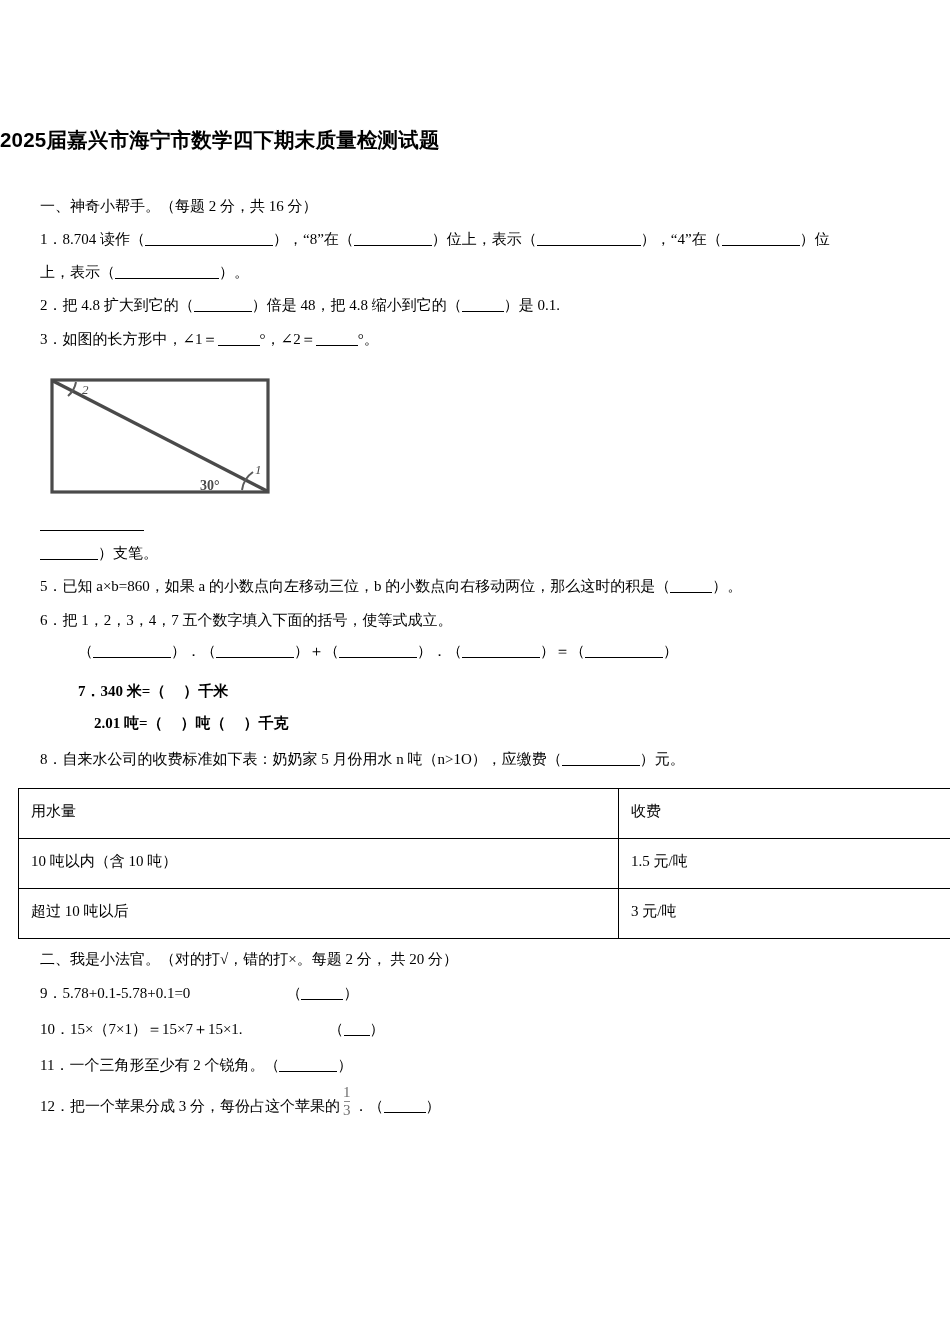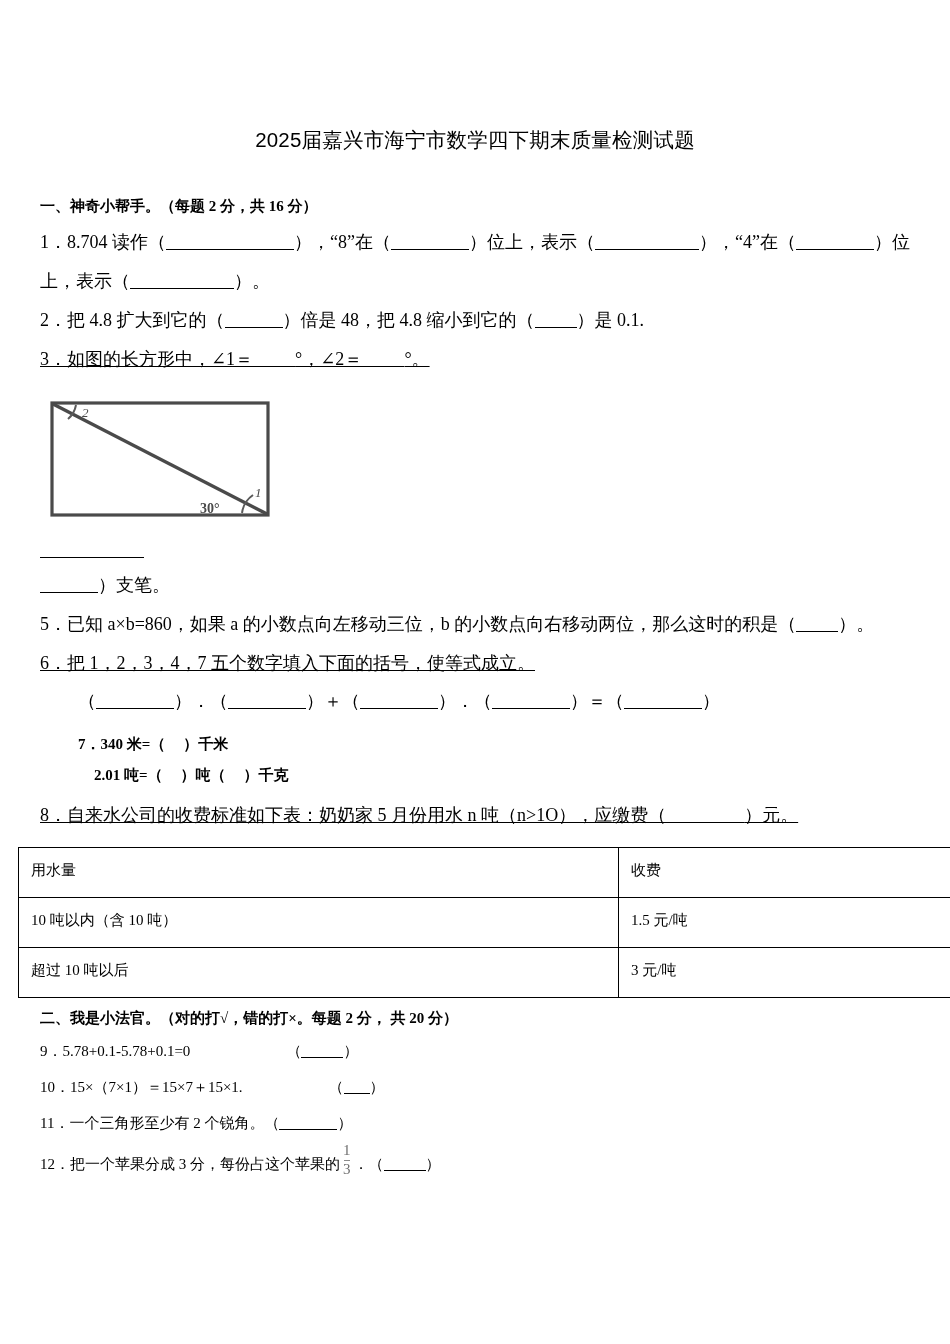--- a/index.html
+++ b/index.html
@@ -20,47 +20,45 @@
     width: 950px;
     height: 1344px;
     padding: 0;
     box-sizing: border-box;
   }
   .doc-title {
     position: absolute;
     top: 112px;
     left: 0;
     width: 950px;
-    text-align: center;
     font-size: 20.5px;
-    font-weight: normal;
+    font-weight: bold;
     letter-spacing: 0.2px;
     font-family: "Liberation Sans", "DejaVu Sans", sans-serif;
   }
   .body-wrap {
     position: absolute;
     top: 196px;
     left: 40px;
     width: 876px;
   }
   .sec-head {
     font-size: 15px;
-    font-weight: bold;
+    font-weight: normal;
     margin: 0 0 7px 0;
     line-height: 1.45;
   }
   .q {
-    font-size: 18px;
+    font-size: 15px;
     line-height: 1.95;
     margin: 0 0 4px 0;
     text-align: justify;
   }
   .q-tight {
     margin-bottom: 2px;
-    text-decoration: underline;
   }
   b, .b { font-weight: bold; }
   .blank {
     display: inline-block;
     border-bottom: 1px solid #000;
     vertical-align: -2px;
   }
   .bl-xs { width: 26px; }
   .bl-s  { width: 42px; }
   .bl-m  { width: 58px; }

